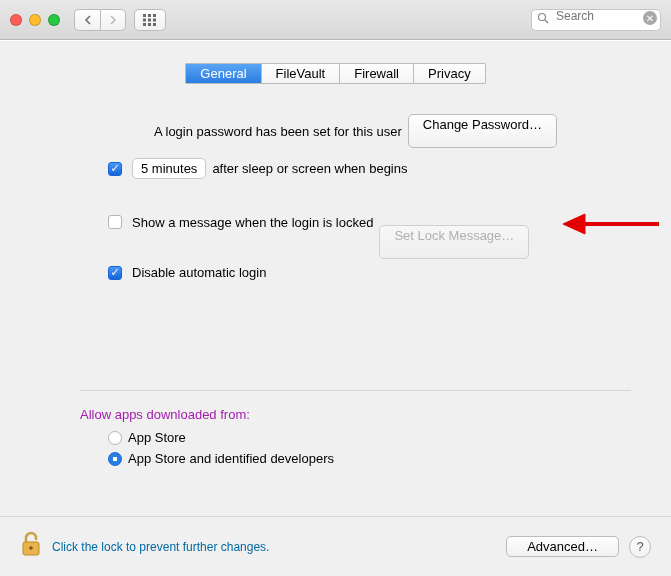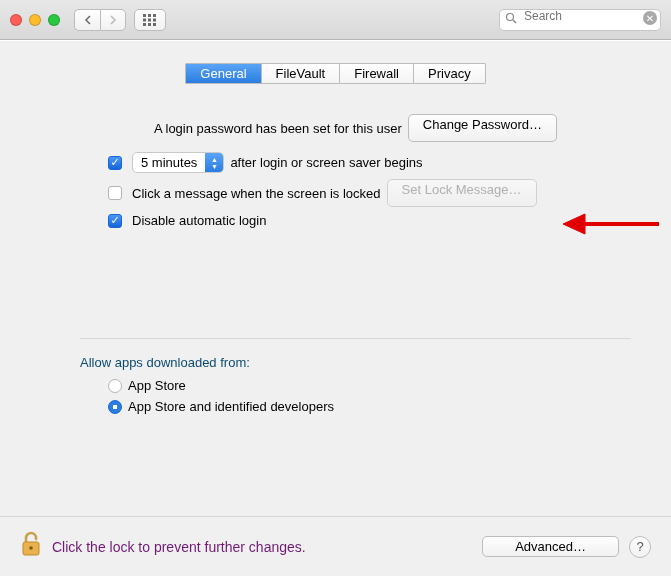--- a/index.html
+++ b/index.html
@@ -40,21 +40,21 @@
   .grid-btn { border-radius:5px; margin-left:8px; width:32px;}
   .title {
     position:absolute; left:0; right:0;
     text-align:center;
     color:#4a4a4a;
     font-size:13px;
     pointer-events:none;
   }
   .search-wrap { margin-left:auto; }
   .search {
-    height:22px; width:162px;
+    height:22px; width:130px;
     border:1px solid #c6c6c6;
     border-radius:5px;
     padding:0 20px 8px 24px;
     background:#fff;
     font-size:12px;
     color:#000;
   }
   .search-wrap { position:relative; }
   .search-icon { position:absolute; left:6px; top:4px; color:#888; font-size:12px; }
   .clear-icon { position:absolute; right:4px; top:3px; width:14px; height:14px;
@@ -95,35 +95,36 @@
     padding:30px 30px 0 30px;
   }
   .row {
     display:flex; align-items:center;
     gap:6px;
     margin-bottom:6px;
   }
   .row.intro { justify-content:center; margin-bottom:10px;}
   .row.indent { margin-left:28px; }
   .pill-btn {
-    height:28px;
+    height:34px;
     padding:0 14px;
     background:linear-gradient(#fefefe,#f1f1f1);
     border:1px solid #bcbcbc;
     border-radius:5px;
     font-size:13px;
     line-height:19px;
     white-space:nowrap;
   }
   .pill-btn.disabled {
     color:#b0b0b0;
     background:linear-gradient(#f7f7f7,#efefef);
     border-color:#d0d0d0;
-  }
-  .pill-btn.big { height:21px; padding:0 32px;}
+    margin-top:40px;
+  }
+  .pill-btn.big { height:21px; padding:0 20px;}
   .chk {
     width:14px; height:14px; border-radius:3px;
     border:1px solid #b5b5b5;
     background:#fff;
     display:inline-flex; align-items:center; justify-content:center;
     font-size:11px; color:#fff;
     margin-right:4px;
     flex-shrink:0;
   }
   .chk.checked {
@@ -131,20 +132,21 @@
     border-color:#1665d8;
   }
   .select {
     height:21px;
     border:1px solid #c9c9c9;
     border-radius:5px;
     background:#fff;
     display:flex; align-items:stretch;
     overflow:hidden;
     font-size:13px;
+    flex-direction:column;
   }
   .select .val { padding:0 8px; line-height:19px;}
   .select .arrows {
     width:18px;
     background:linear-gradient(#5aa4f5,#2a7de1);
     color:#fff;
     display:flex; flex-direction:column; align-items:center; justify-content:center;
     line-height:7px; font-size:7px;
   }
 
@@ -175,31 +177,31 @@
   .footer {
     position:absolute;
     left:0; right:0; bottom:0;
     height:60px;
     border-top:1px solid #d7d7d7;
     display:flex; align-items:center;
     padding:0 20px;
     gap:10px;
   }
   .lock-icon { font-size:24px; color:#b48a23; }
-  .footer-text { color:#701a75; font-size:14px; }
+  .footer-text { color:#0369a1; font-size:12px; }
   .footer-spacer { flex:1; }
   .help-btn {
     width:22px;height:22px;border-radius:50%;
     border:1px solid #bcbcbc;
     background:linear-gradient(#fefefe,#f1f1f1);
     text-align:center; line-height:20px;
     font-size:13px; color:#555;
   }
   .section-spacer { height:84px; }
-  .allow-label { margin-left:0; margin-bottom:8px; color:#0c4a6e;}
+  .allow-label { margin-left:0; margin-bottom:8px; color:#a21caf;}
 </style>
 </head>
 <body>
 
 <div class="titlebar">
   <div class="traffic">
     <div class="tl red"></div>
     <div class="tl yellow"></div>
     <div class="tl green"></div>
   </div>
@@ -258,26 +260,26 @@
       <span>A login password has been set for this user</span>
       <span class="pill-btn">Change Password…</span>
     </div>
 
     <div class="row indent">
       <span class="chk checked">✓</span>
       <span class="select">
         <span class="val">5 minutes</span>
         <span class="arrows">▲<br>▼</span>
       </span>
-      <span>after login or screen saver begins</span>
+      <span>after sleep or screen when begins</span>
     </div>
 
     <div class="row indent">
       <span class="chk"></span>
-      <span>Click a message when the screen is locked</span>
+      <span>Show a message when the login is locked</span>
       <span class="pill-btn disabled">Set Lock Message…</span>
     </div>
 
     <div class="row indent">
       <span class="chk checked">✓</span>
       <span>Disable automatic login</span>
     </div>
 
     <div class="section-spacer"></div>
     <hr class="div">

